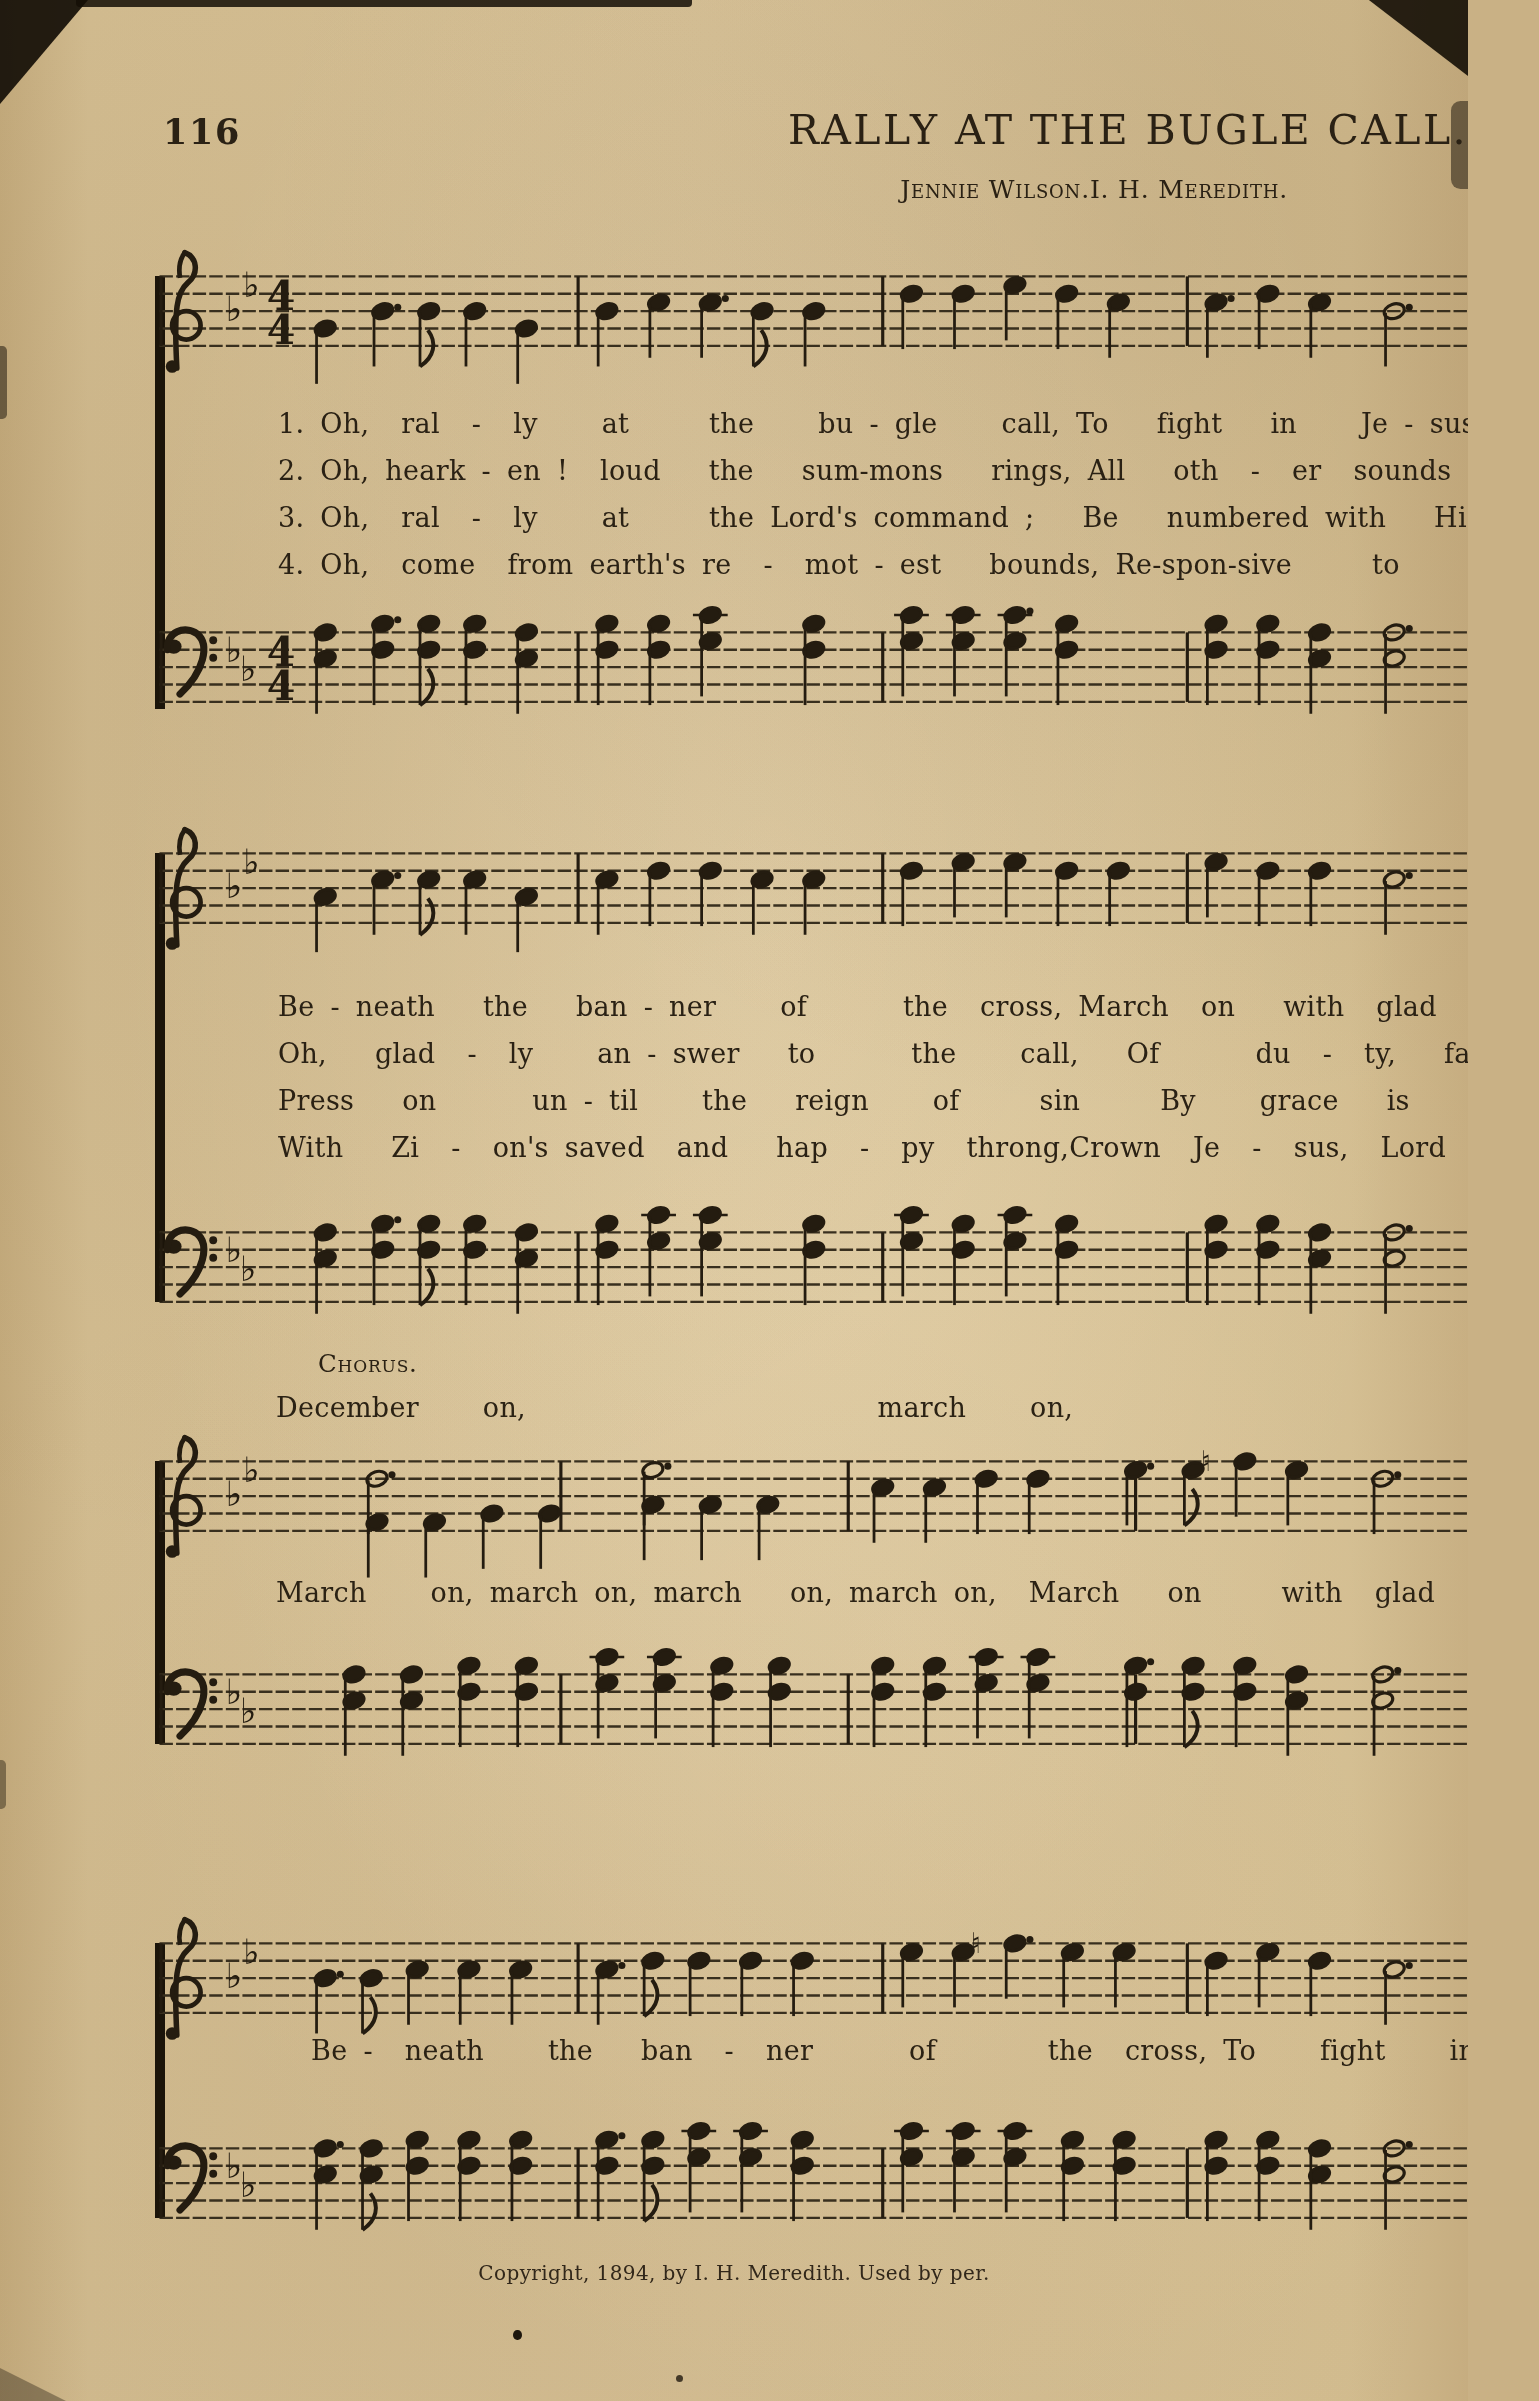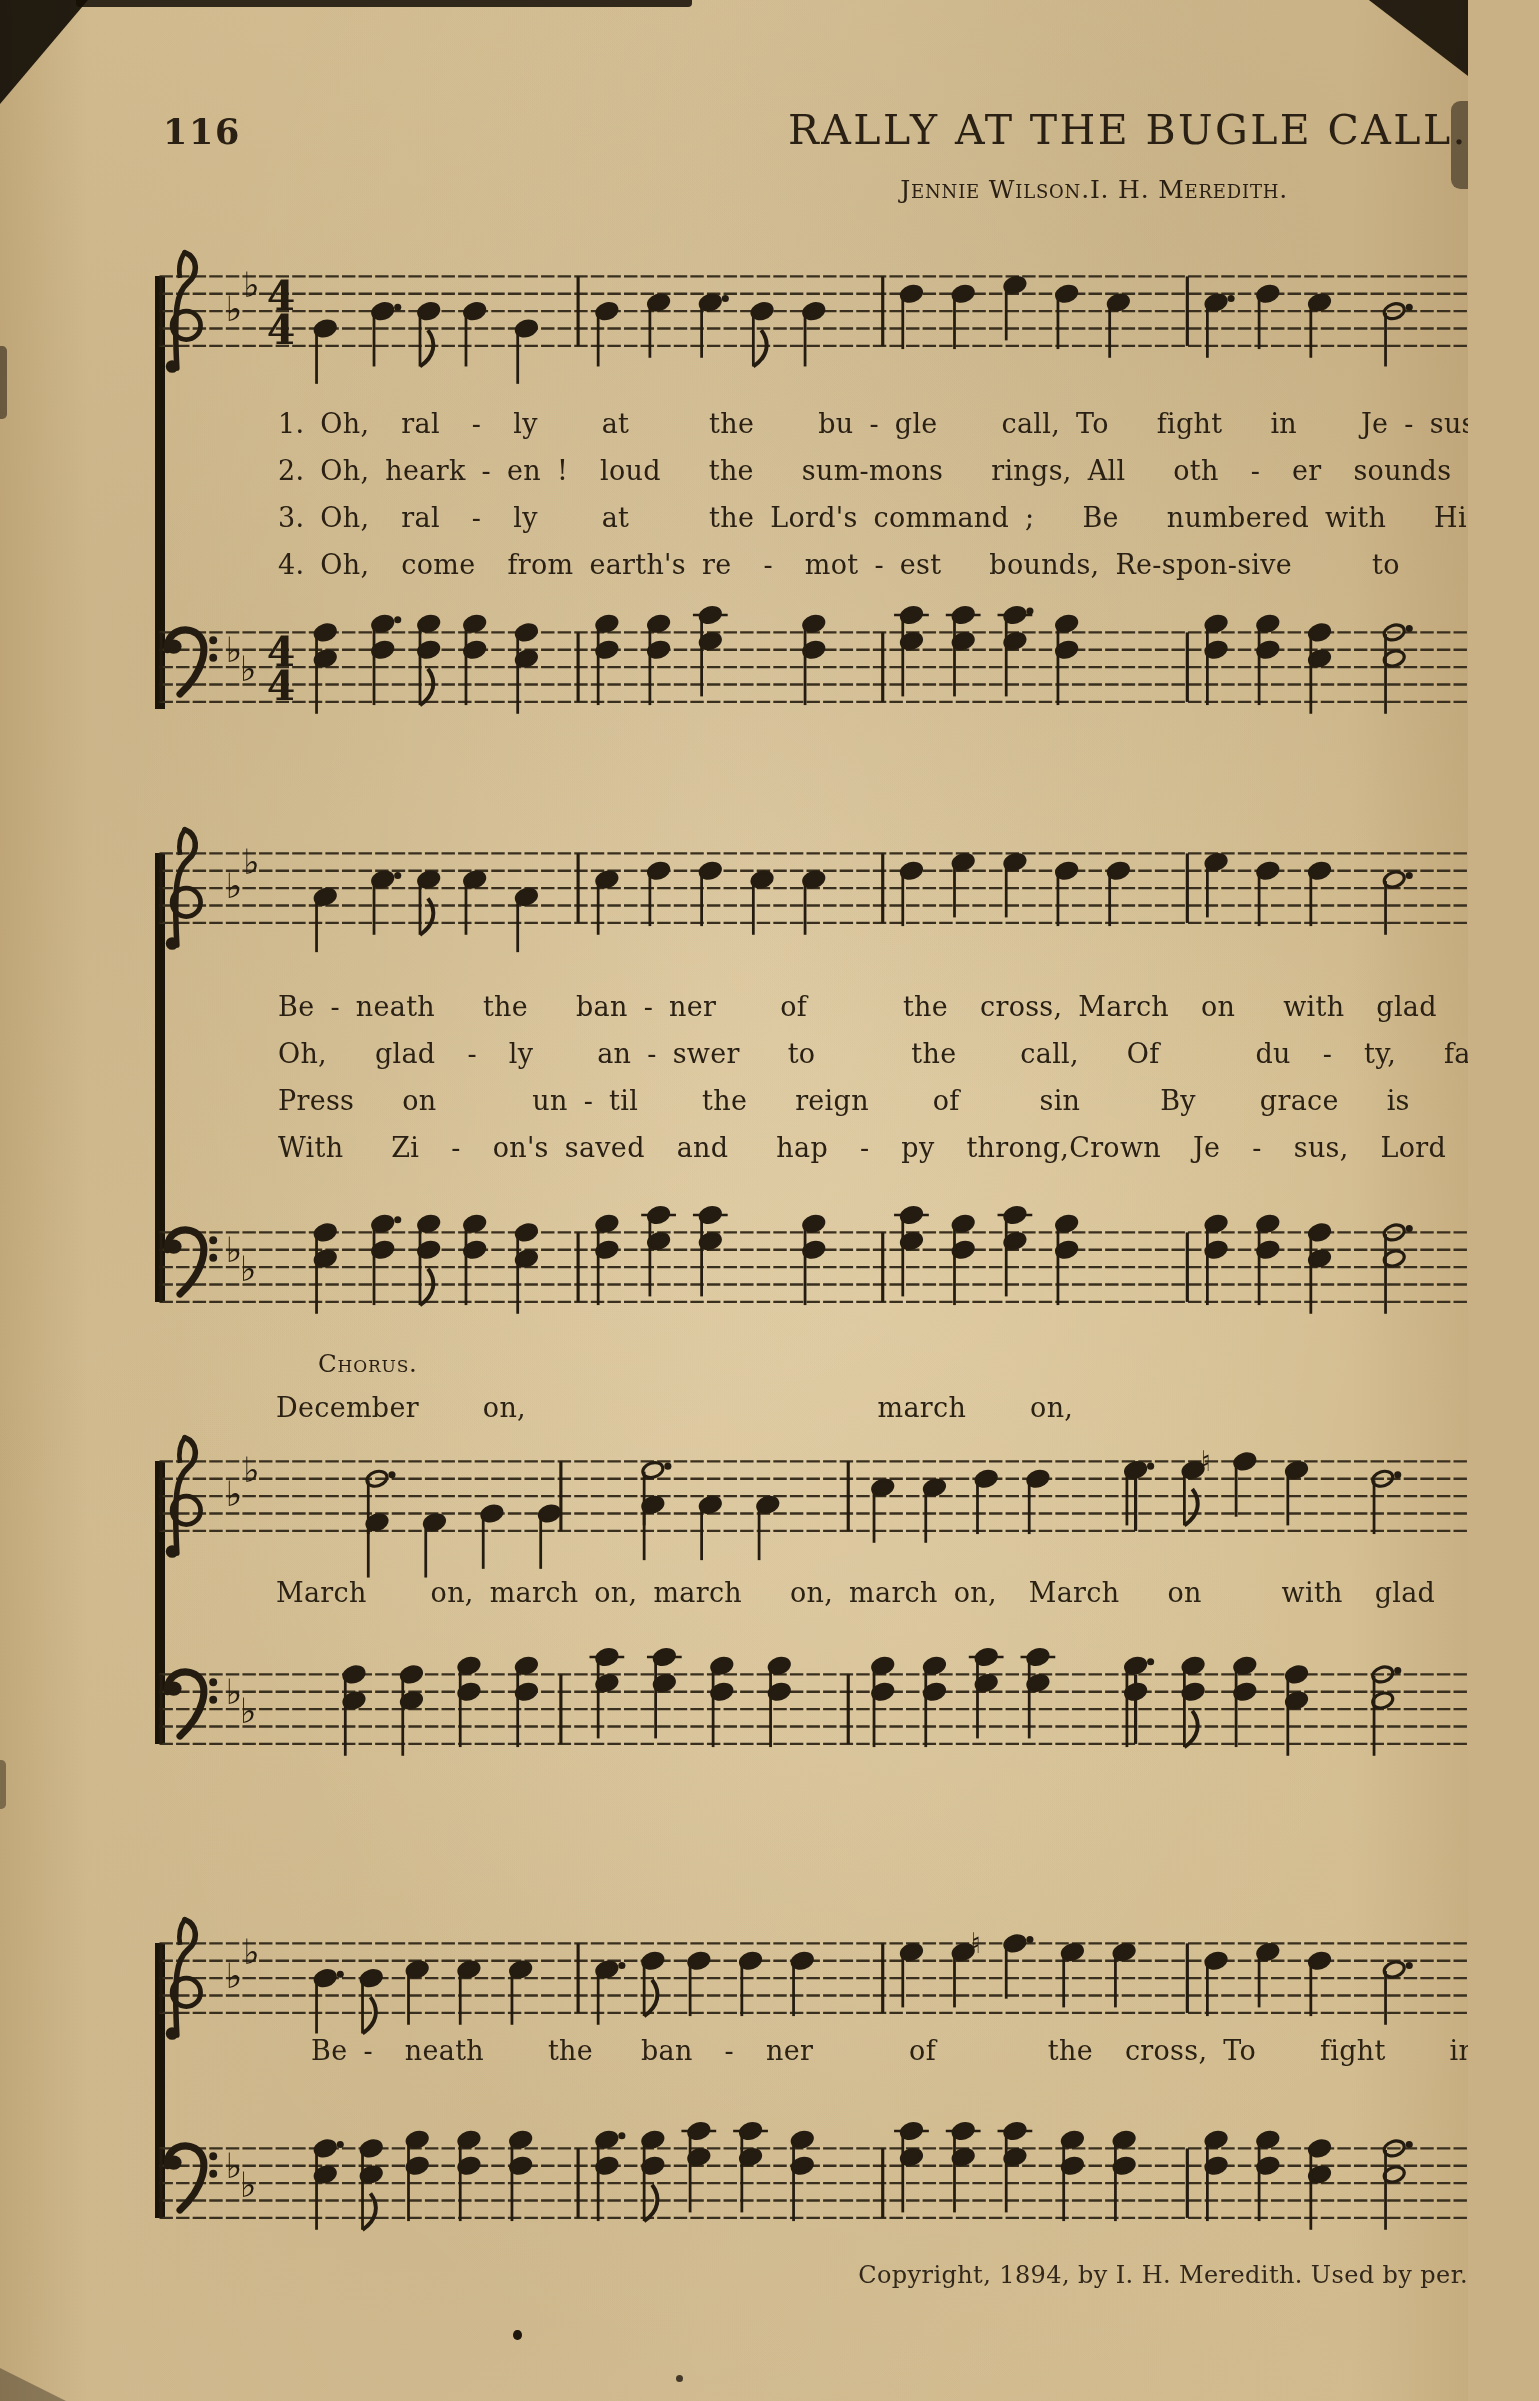--- a/index.html
+++ b/index.html
@@ -20,21 +20,21 @@
   .pagenum{position:absolute;top:111px;left:163px;font-size:35px;font-weight:bold;letter-spacing:1.6px;}
   .title{position:absolute;top:106px;left:0;right:0;text-align:right;font-size:41px;font-weight:normal;letter-spacing:2.4px;}
   .credits{position:absolute;top:175px;left:226px;right:180px;display:flex;justify-content:flex-end;
     font-size:25px;font-variant:small-caps;letter-spacing:0.8px;margin-left:16px;}
   .lyric{position:absolute;white-space:pre;font-size:27px;word-spacing:7.1px;letter-spacing:0.3px;color:#2b2214;}
   .vblock{position:absolute;left:278px;line-height:47px;}
   .vline{white-space:pre;font-size:27px;word-spacing:7.1px;letter-spacing:0.3px;}
   .chorus-label{position:absolute;left:286px;top:1349px;font-size:24.5px;font-variant:small-caps;letter-spacing:0.8px;margin-left:32px;}
   .staff{position:absolute;left:150px;width:1343px;height:174px;}
   .sysbar{position:absolute;left:155px;width:10.3px;background:#1b1409;}
-  .copyright{position:absolute;top:2261px;left:0;right:0;text-align:right;font-size:24px;letter-spacing:0.4px;color:#31271a;}
+  .copyright{position:absolute;top:2261px;left:0;right:0;text-align:center;font-size:20px;letter-spacing:0.4px;color:#31271a;}
 </style>
 </head>
 <body>
 
 <div class="page">
   <div class="grain"></div>
 
   <div class="art" style="left:0;top:0;width:88px;height:104px;clip-path:polygon(0 0,100% 0,0 100%);opacity:.92"></div>
   <div class="art" style="left:76px;top:0;width:616px;height:7.1px;border-radius:0 0 4px 4px;opacity:.85"></div>
   <div class="art" style="right:0;top:0;width:118px;height:76px;clip-path:polygon(16% 0,100% 0,100% 100%);opacity:.9"></div>

